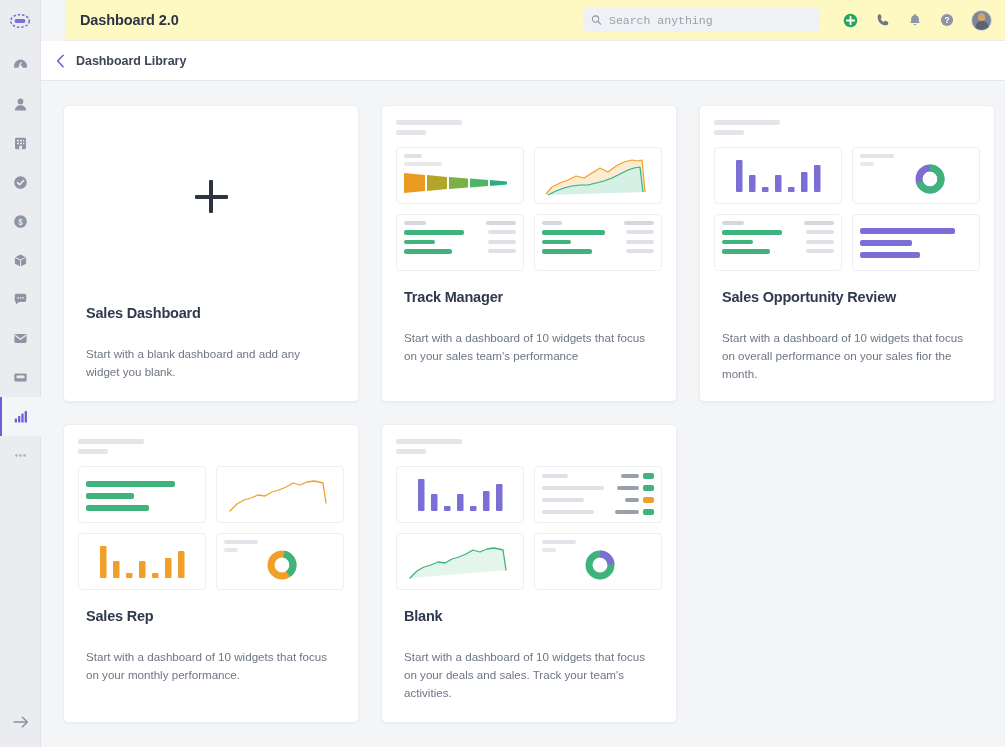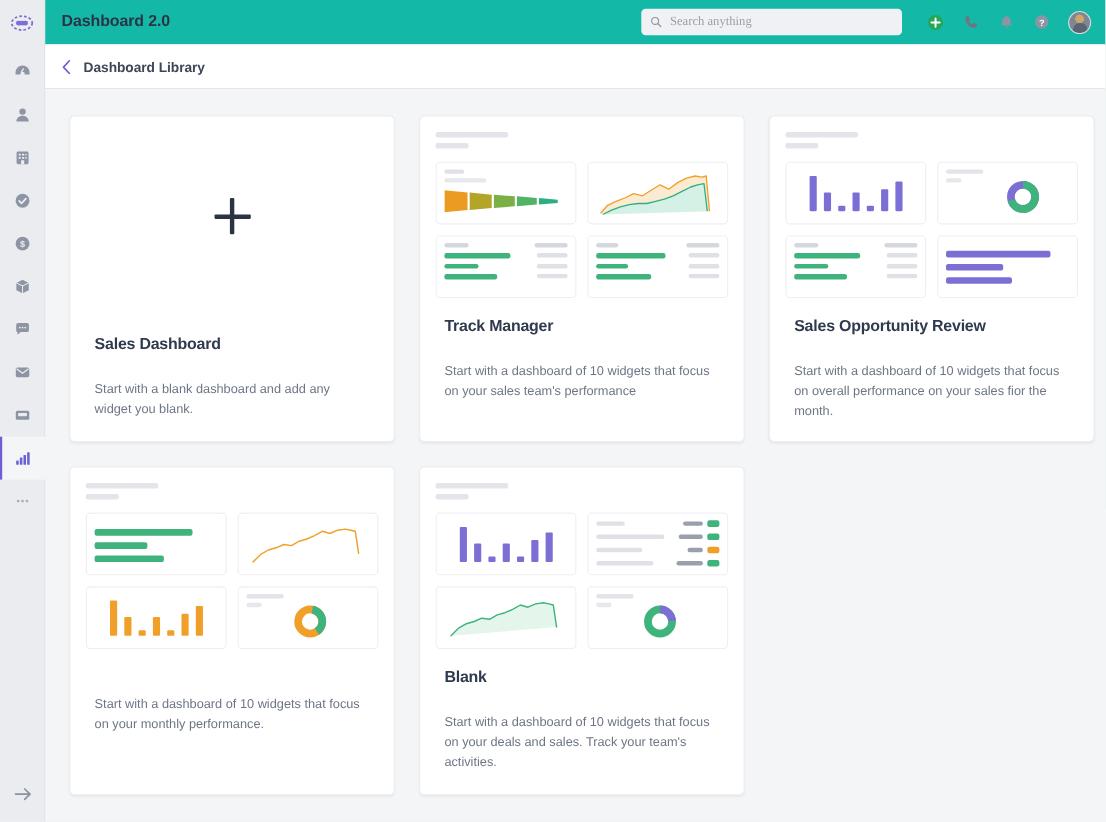--- a/index.html
+++ b/index.html
@@ -52,45 +52,46 @@
     position: absolute; bottom: 8px; left: 0; width: 41px;
     display: flex; align-items: center; justify-content: center;
     height: 34px;
   }
 
   
   .main { flex: 1; display: flex; flex-direction: column; min-width: 0; }
 
   .topbar {
     height: 41px;
-    background: #14b8a6;
+    background: #fef9c3;
     display: flex;
     align-items: center;
     padding: 0 13px 0 15px;
     border-bottom: 1px solid #e8eaee;
     flex: 0 0 41px;
+    margin-left: 24px;
   }
   .app-title {
     font-size: 14.5px;
     font-weight: bold;
     color: #2b3445;
     letter-spacing: -0.1px;
   }
   .topbar-spacer { flex: 1; }
   .search-box {
     width: 237px; height: 24px;
     background: #f0f1f4;
     border-radius: 4px;
     display: flex; align-items: center;
     padding: 0 8px;
     gap: 7px;
   }
   .search-input {
     border: none; background: transparent; outline: none;
-    font-family: Liberation Serif, serif;
+    font-family: Liberation Mono, monospace;
     font-size: 11.5px; color: #8d93a1;
     width: 100%;
   }
   .search-input::placeholder { color: #9a9fab; }
   .top-icons { display: flex; align-items: center; gap: 16px; margin-left: 22px; }
   .top-icon { display: flex; align-items: center; justify-content: center; cursor: pointer; }
   .avatar {
     width: 21px; height: 21px; border-radius: 50%;
     background: radial-gradient(circle at 50% 32%, #cfa56a 0 24%, #7e8794 25% 100%);
     overflow: hidden; position: relative;
@@ -553,20 +554,21 @@
                   <g transform="translate(58,15)">
                     <circle r="11" fill="none" stroke="#f0a028" stroke-width="7"></circle>
                     <circle r="11" fill="none" stroke="#3eb37c" stroke-width="7" stroke-dasharray="26 43.1" transform="rotate(-80)"></circle>
                   </g>
                 </svg>
               </div>
 
             </div>
           </div>
           <div class="card-body">
+            <div class="card-title">Sales Rep</div>
             <div class="card-desc">Start with a dashboard of 10 widgets that focus on your monthly performance.</div>
           </div>
         </div>
 
         <div class="card row2">
           <div class="card-preview">
             <div class="ph-line ph-title"></div>
             <div class="ph-line ph-sub"></div>
             <div class="mini-grid">
 

